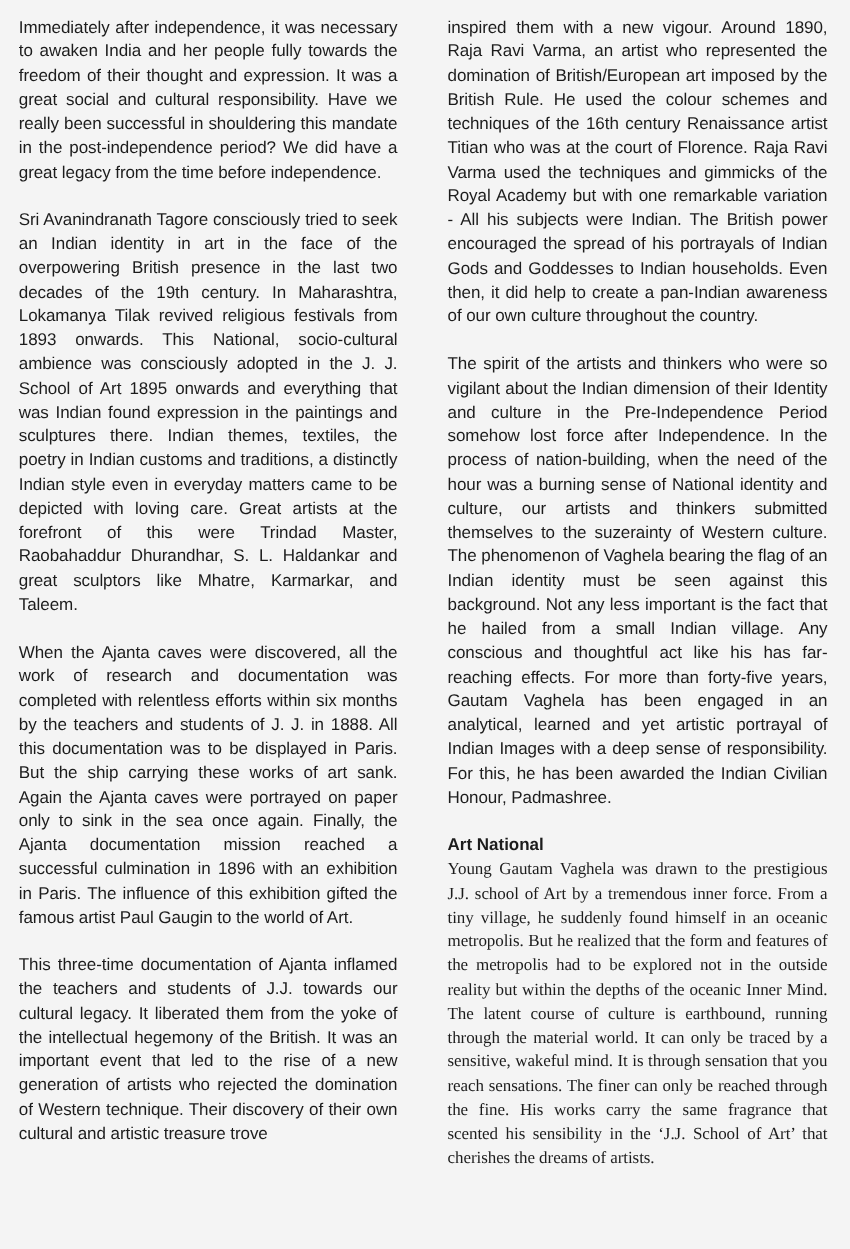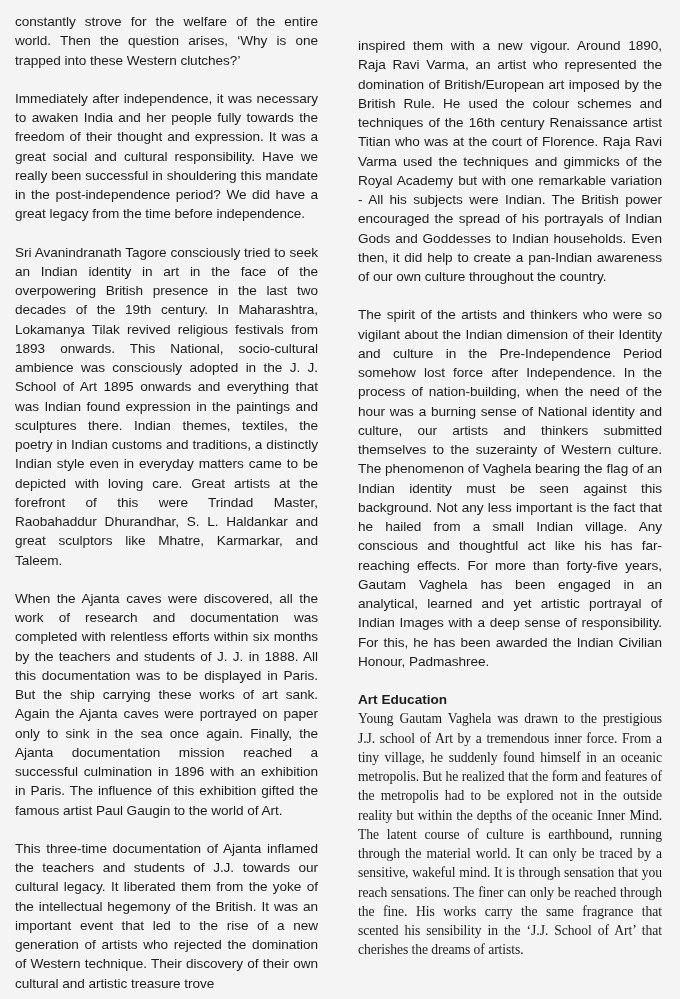--- a/index.html
+++ b/index.html
@@ -21,21 +21,21 @@
       width: 680px;
       height: 999px;
       background: #f4f4f4;
     }
     .column {
       position: absolute;
       top: 12px;
       width: 303px;
     }
     .col-left { left: 15px; }
-    .col-right { left: 358px; width: 304px; margin-top: 24px; }
+    .col-right { left: 358px; width: 304px; }
     .para {
       margin: 0 0 19px 0;
       font-size: 13.6px;
       line-height: 19.25px;
       text-align: justify;
       letter-spacing: -0.05px;
     }
     .heading {
       margin: 0;
       font-size: 13.6px;
@@ -43,27 +43,26 @@
       font-weight: bold;
     }
     .para.after-heading { margin-top: 0; font-family: Liberation Serif, serif; }
   </style>
 </head>
 <body>
 
 <div class="page">
 
   <div class="column col-left">
-    <p class="para">constantly strove for the welfare of the entire world. Then the question arises, ‘Why is one trapped into these Western clutches?’</p>
     <p class="para">Immediately after independence, it was necessary to awaken India and her people fully towards the freedom of their thought and expression. It was a great social and cultural responsibility. Have we really been successful in shouldering this mandate in the post-independence period? We did have a great legacy from the time before independence.</p>
     <p class="para">Sri Avanindranath Tagore consciously tried to seek an Indian identity in art in the face of the overpowering British presence in the last two decades of the 19th century. In Maharashtra, Lokamanya Tilak revived religious festivals from 1893 onwards. This National, socio-cultural ambience was consciously adopted in the J. J. School of Art 1895 onwards and everything that was Indian found expression in the paintings and sculptures there. Indian themes, textiles, the poetry in Indian customs and traditions, a distinctly Indian style even in everyday matters came to be depicted with loving care. Great artists at the forefront of this were Trindad Master, Raobahaddur Dhurandhar, S. L. Haldankar and great sculptors like Mhatre, Karmarkar, and Taleem.</p>
     <p class="para">When the Ajanta caves were discovered, all the work of research and documentation was completed with relentless efforts within six months by the teachers and students of J. J. in 1888. All this documentation was to be displayed in Paris. But the ship carrying these works of art sank. Again the Ajanta caves were portrayed on paper only to sink in the sea once again. Finally, the Ajanta documentation mission reached a successful culmination in 1896 with an exhibition in Paris. The influence of this exhibition gifted the famous artist Paul Gaugin to the world of Art.</p>
     <p class="para">This three-time documentation of Ajanta inflamed the teachers and students of J.J. towards our cultural legacy. It liberated them from the yoke of the intellectual hegemony of the British. It was an important event that led to the rise of a new generation of artists who rejected the domination of Western technique. Their discovery of their own cultural and artistic treasure trove</p>
   </div>
 
   <div class="column col-right">
     <p class="para">inspired them with a new vigour. Around 1890, Raja Ravi Varma, an artist who represented the domination of British/European art imposed by the British Rule. He used the colour schemes and techniques of the 16th century Renaissance artist Titian who was at the court of Florence. Raja Ravi Varma used the techniques and gimmicks of the Royal Academy but with one remarkable variation - All his subjects were Indian. The British power encouraged the spread of his portrayals of Indian Gods and Goddesses to Indian households. Even then, it did help to create a pan-Indian awareness of our own culture throughout the country.</p>
     <p class="para">The spirit of the artists and thinkers who were so vigilant about the Indian dimension of their Identity and culture in the Pre-Independence Period somehow lost force after Independence. In the process of nation-building, when the need of the hour was a burning sense of National identity and culture, our artists and thinkers submitted themselves to the suzerainty of Western culture. The phenomenon of Vaghela bearing the flag of an Indian identity must be seen against this background. Not any less important is the fact that he hailed from a small Indian village. Any conscious and thoughtful act like his has far-reaching effects. For more than forty-five years, Gautam Vaghela has been engaged in an analytical, learned and yet artistic portrayal of Indian Images with a deep sense of responsibility. For this, he has been awarded the Indian Civilian Honour, Padmashree.</p>
-    <h3 class="heading">Art Education</h3>
+    <h3 class="heading">Art National</h3>
     <p class="para after-heading">Young Gautam Vaghela was drawn to the prestigious J.J. school of Art by a tremendous inner force. From a tiny village, he suddenly found himself in an oceanic metropolis. But he realized that the form and features of the metropolis had to be explored not in the outside reality but within the depths of the oceanic Inner Mind. The latent course of culture is earthbound, running through the material world. It can only be traced by a sensitive, wakeful mind. It is through sensation that you reach sensations. The finer can only be reached through the fine. His works carry the same fragrance that scented his sensibility in the ‘J.J. School of Art’ that cherishes the dreams of artists.</p>
   </div>
 
 </div>
 
 </body></html>

